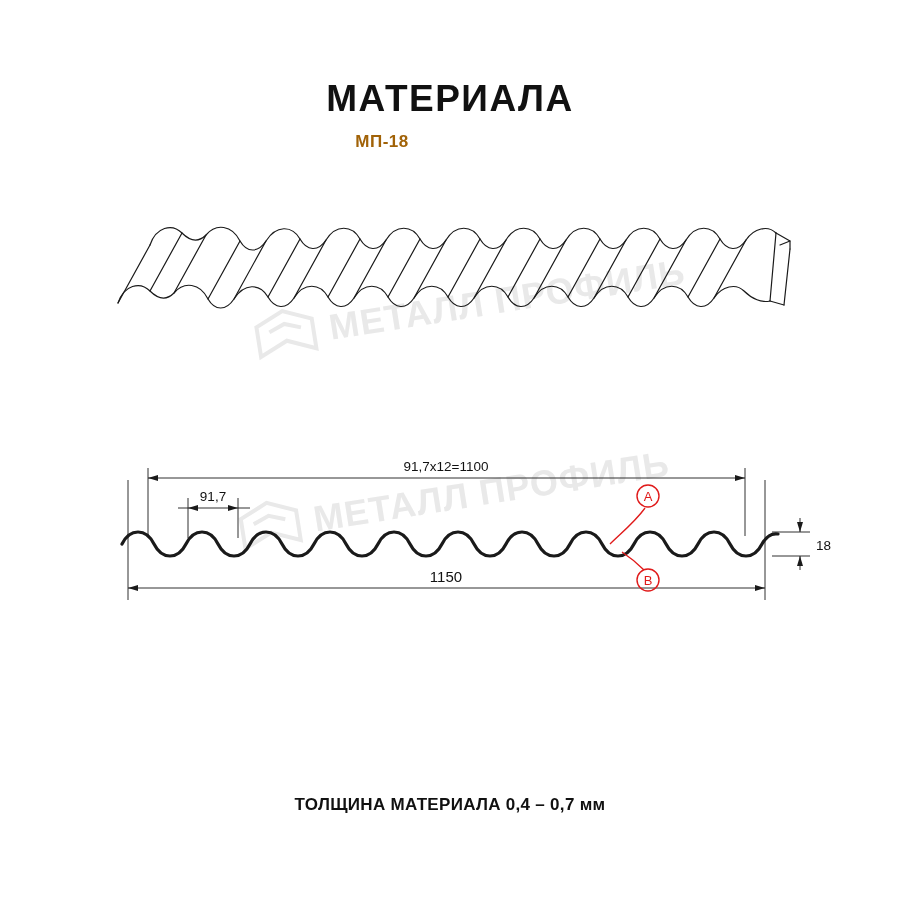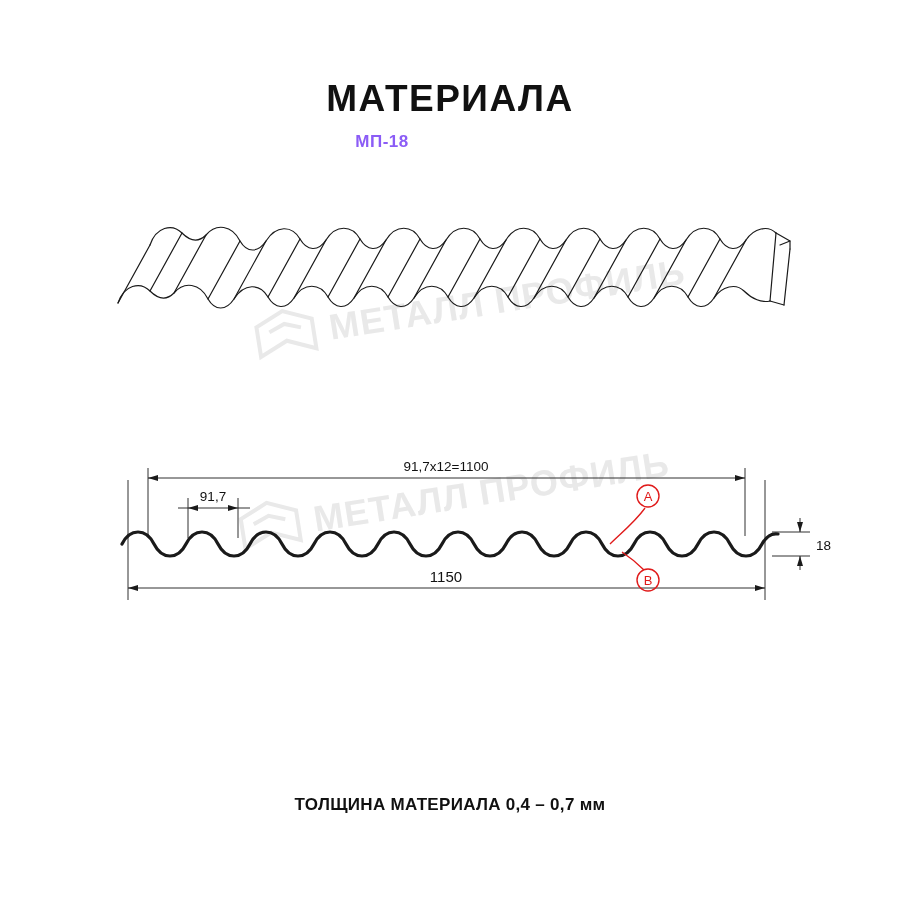--- a/index.html
+++ b/index.html
@@ -33,21 +33,21 @@
   }
   .subtitle {
     position: absolute;
     top: 132px;
     left: 0;
     width: 764px;
     text-align: center;
     font-size: 17px;
     font-weight: bold;
     letter-spacing: 0.5px;
-    color: #8b5cf6;
+    color: #a16207;
   }
   .footer-note {
     position: absolute;
     top: 795px;
     left: 0;
     width: 900px;
     text-align: center;
     font-size: 17px;
     font-weight: bold;
     letter-spacing: 0.3px;

